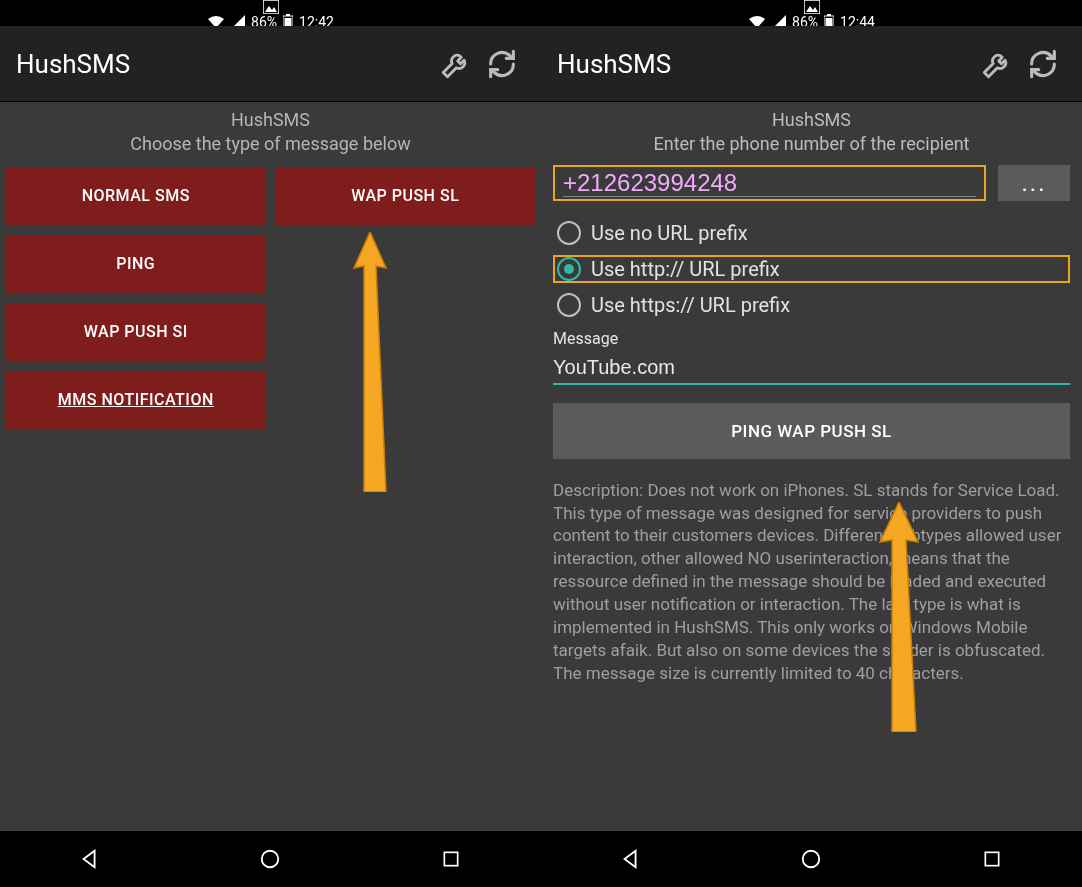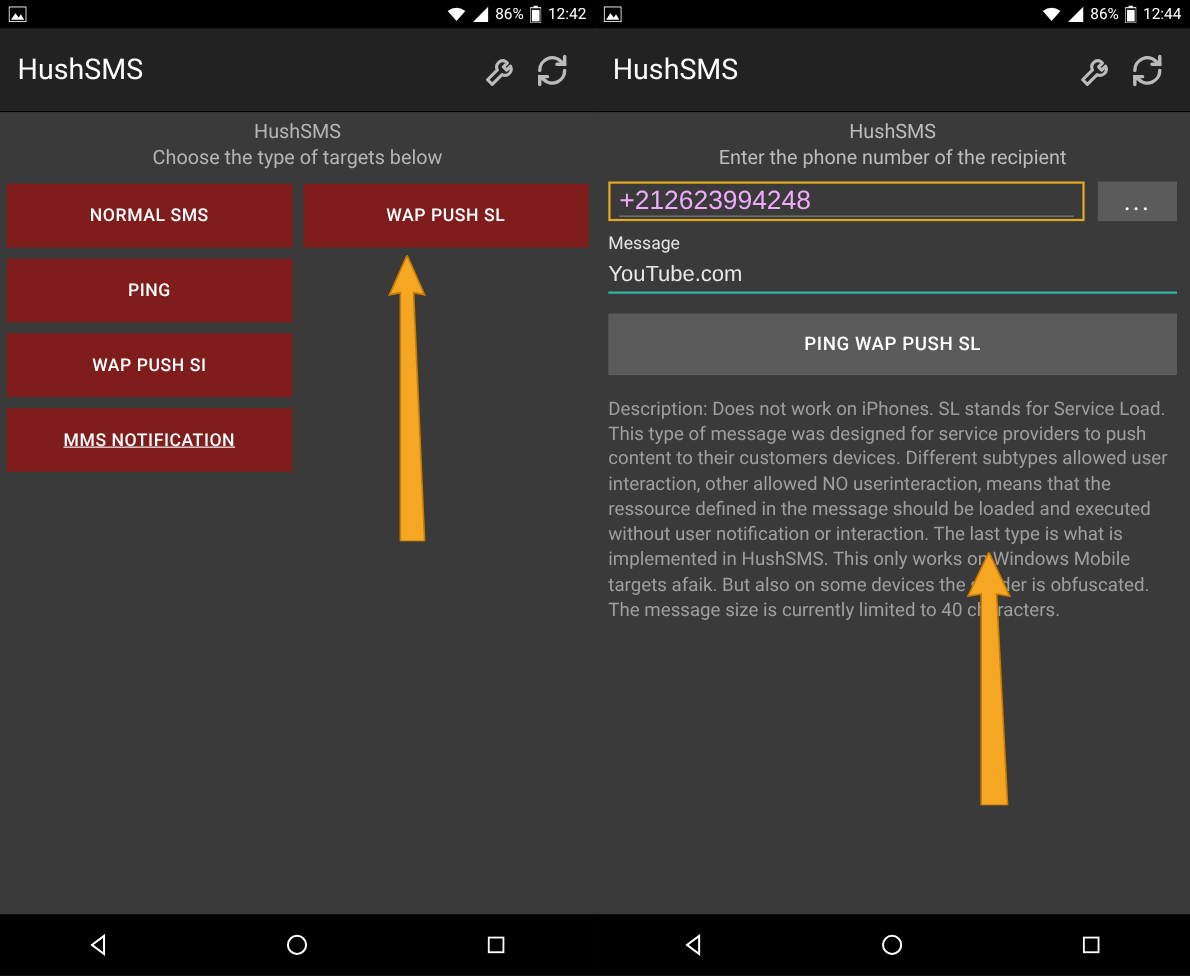--- a/index.html
+++ b/index.html
@@ -1,20 +1,20 @@
 <!DOCTYPE html>
 <html><head>
 <meta charset="utf-8">
 <style>
   * { box-sizing: border-box; margin: 0; padding: 0; }
   html, body { width: 1082px; height: 887px; font-family: Roboto, Arial, sans-serif; background: #000; overflow: hidden; }
   .container { display: flex; width: 1082px; height: 887px; }
   .phone { width: 541px; height: 887px; background: #3a3a3a; position: relative; display: flex; flex-direction: column; }
   
-  .statusbar { height: 26px; background: #000; color: #fff; display: flex; align-items: center; padding: 0 8px; font-size: 14px; }
+  .statusbar { height: 26px; background: #000; color: #fff; display: flex; align-items: center; padding: 0 8px; font-size: 14px; flex-direction: column; }
   .statusbar .sb-left { flex: 1; display: flex; align-items: center; }
   .statusbar .sb-right { display: flex; align-items: center; gap: 6px; }
   .sb-icon { display: inline-flex; align-items: center; }
   
   .actionbar { height: 76px; background: #222222; display: flex; align-items: center; padding: 0 16px; border-bottom: 1px solid #000; }
   .actionbar .title { color: #fff; font-size: 26px; font-weight: 400; flex: 1; }
   .actionbar .ab-icon { width: 46px; height: 46px; display: flex; align-items: center; justify-content: center; color: #bbb; }
   
   .content { flex: 1; background: #3a3a3a; position: relative; overflow: hidden; }
   .heading { text-align: center; color: #b5b5b5; font-size: 18px; padding: 6px 10px 10px; line-height: 1.35; }
@@ -96,21 +96,21 @@
             <polyline points="20 3 20 8 15 8"></polyline>
             <path d="M20 12a8 8 0 0 1-13.7 5.7L4 16"></path>
             <polyline points="4 21 4 16 9 16"></polyline>
           </svg>
       </div>
     </div>
 
     <div class="content">
       <div class="heading">
         <div>HushSMS</div>
-        <div>Choose the type of targets below</div>
+        <div>Choose the type of message below</div>
       </div>
       <div style="display:grid; grid-template-columns:1fr 1fr; gap:10px; padding:0 6px;">
         <div class="btn">NORMAL SMS</div>
         <div class="btn">WAP PUSH SL</div>
         <div class="btn" style="grid-column:1;">PING</div>
         <div style="grid-column:2;"></div>
         <div class="btn" style="grid-column:1;">WAP PUSH SI</div>
         <div style="grid-column:2;"></div>
         <div class="btn" style="grid-column:1;text-decoration:underline;">MMS NOTIFICATION</div>
       </div>
@@ -204,20 +204,36 @@
 
       <div class="form-area">
         <div class="row-phone">
           <div class="phone-input-wrap">
             <input class="phone-input" value="+212623994248" style="">
             <div class="phone-underline"></div>
           </div>
           <div class="btn-more">...</div>
         </div>
 
+        <div class="radios">
+          <div class="radio-row">
+            <div class="radio-circle"></div>
+            <span>Use no URL prefix</span>
+          </div>
+          <div class="radio-row selected">
+            <div class="radio-circle">
+                <div class="radio-dot"></div>
+              </div>
+            <span>Use http:// URL prefix</span>
+          </div>
+          <div class="radio-row">
+            <div class="radio-circle"></div>
+            <span>Use https:// URL prefix</span>
+          </div>
+        </div>
 
         <div class="msg-label">Message</div>
         <div class="msg-input-wrap">
           <input class="msg-input" value="YouTube.com" style="">
         </div>
 
         <div class="send-btn">PING WAP PUSH SL</div>
 
         <div class="desc">Description: Does not work on iPhones. SL stands for Service Load. This type of message was designed for service providers to push content to their customers devices. Different subtypes allowed user interaction, other allowed NO userinteraction, means that the ressource defined in the message should be loaded and executed without user notification or interaction. The last type is what is implemented in HushSMS. This only works on Windows Mobile targets afaik. But also on some devices the sender is obfuscated. The message size is currently limited to 40 characters.</div>
       </div>

